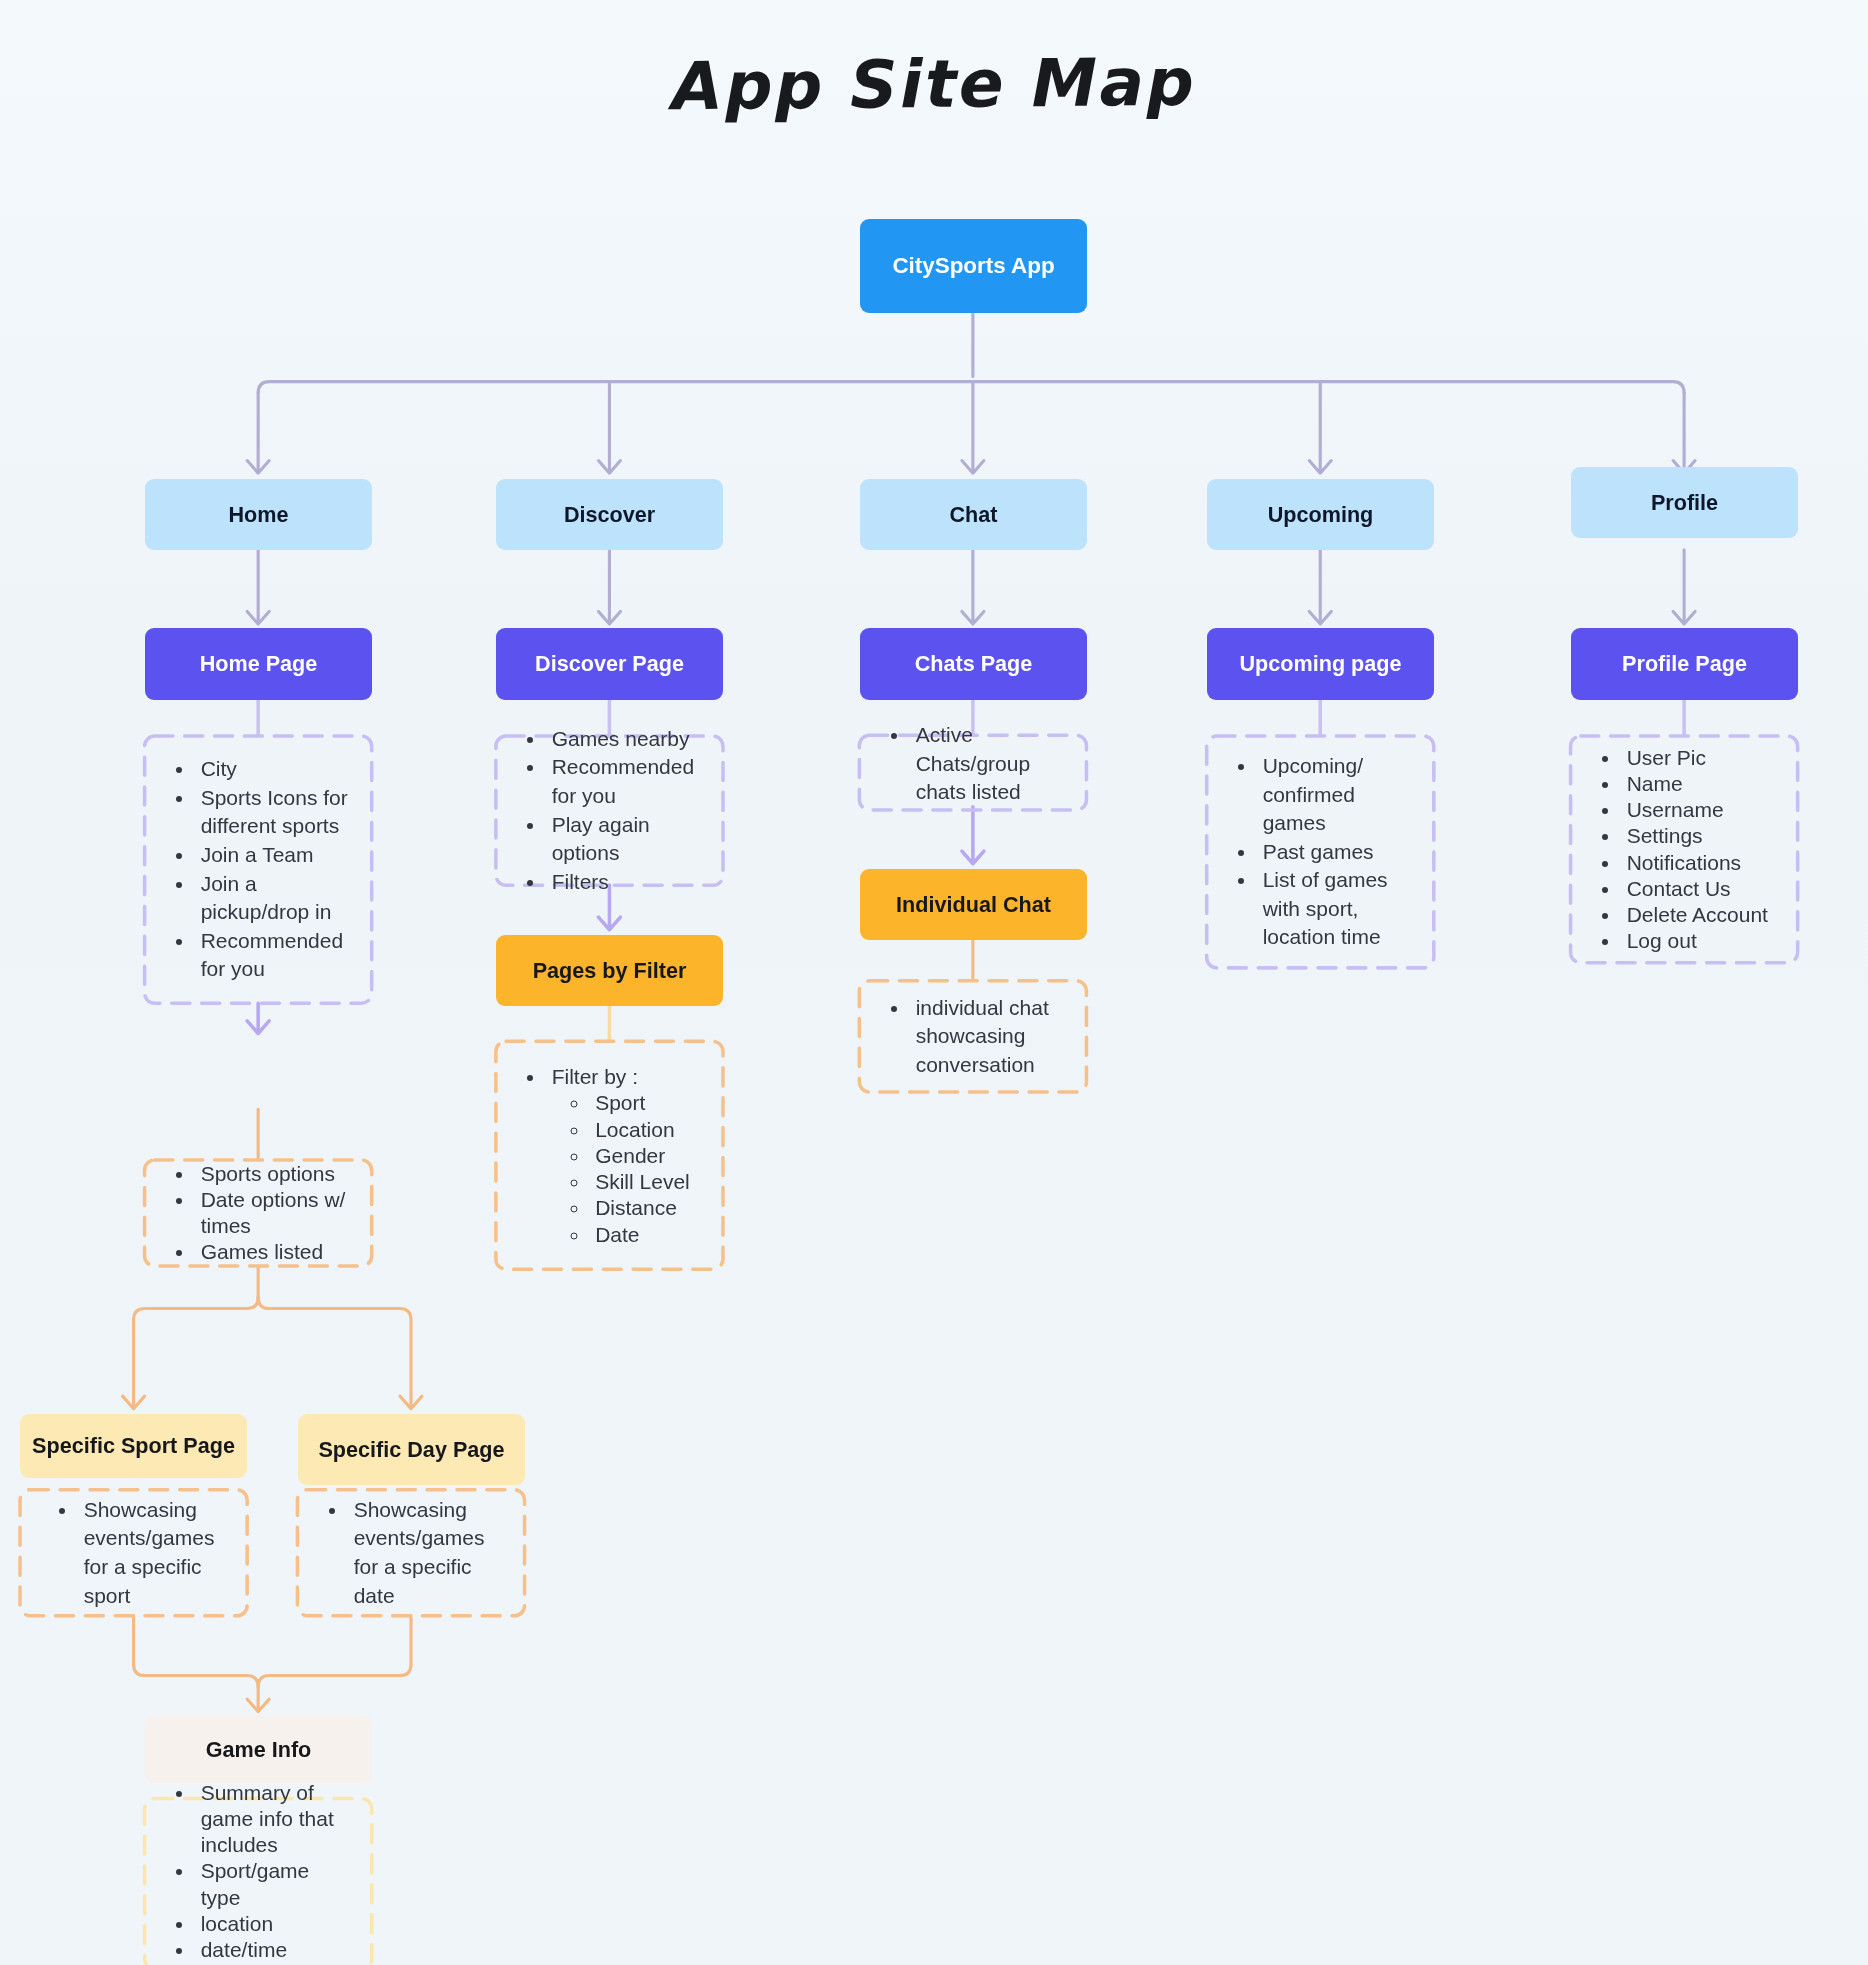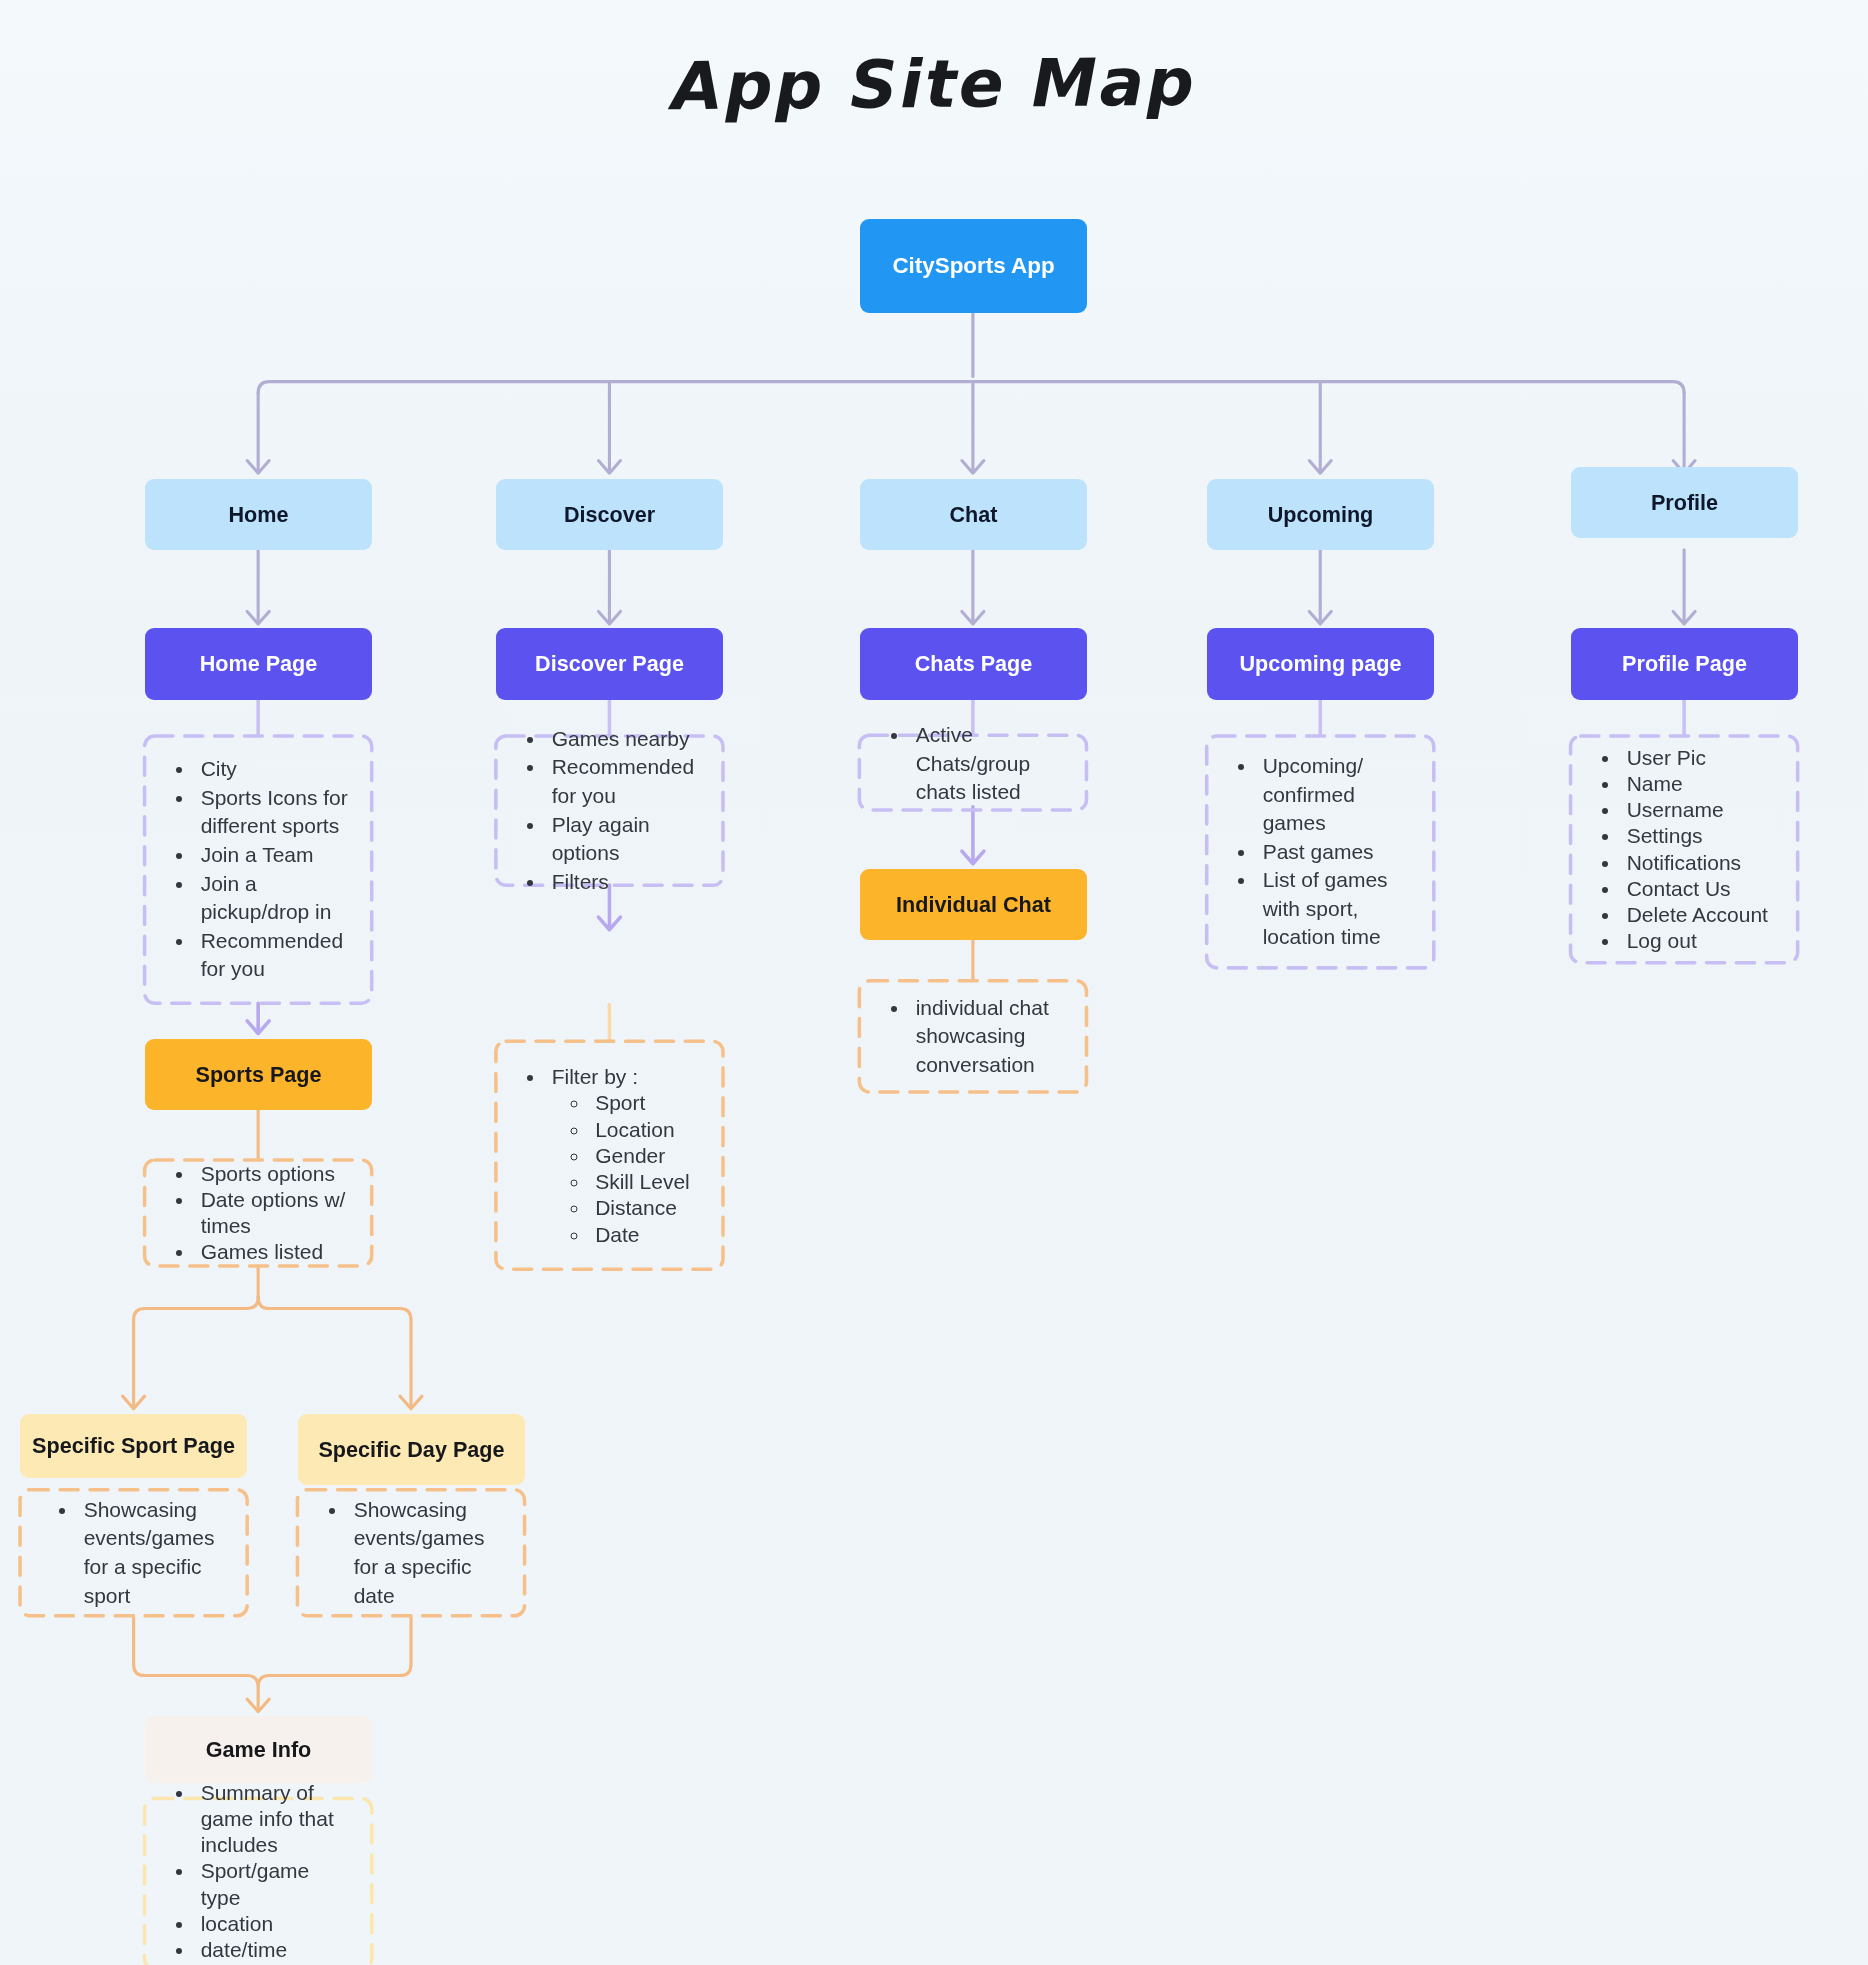--- a/index.html
+++ b/index.html
@@ -162,29 +162,29 @@
       <li>Name</li>
       <li>Username</li>
       <li>Settings</li>
       <li>Notifications</li>
       <li>Contact Us</li>
       <li>Delete Account</li>
       <li>Log out</li>
     </ul>
   </div>
 
-  <div class="box accent" style="left:145px;top:1039px;width:227px;height:71px;">Sports Page</div>
   <div class="dashed-content" style="left:145px;top:1160px;width:227px;height:106px;">
     <ul class="tight">
       <li>Sports options</li>
       <li>Date options w/ times</li>
       <li>Games listed</li>
     </ul>
   </div>
 
+  <div class="box accent" style="left:496px;top:935px;width:227px;height:71px;">Pages by Filter</div>
   <div class="dashed-content" style="left:496px;top:1042px;width:227px;height:228px;">
     <ul class="tight">
       <li><span>Filter by :</span>
         <ul class="nested">
           <li>Sport</li>
           <li>Location</li>
           <li>Gender</li>
           <li>Skill Level</li>
           <li>Distance</li>
           <li>Date</li>

